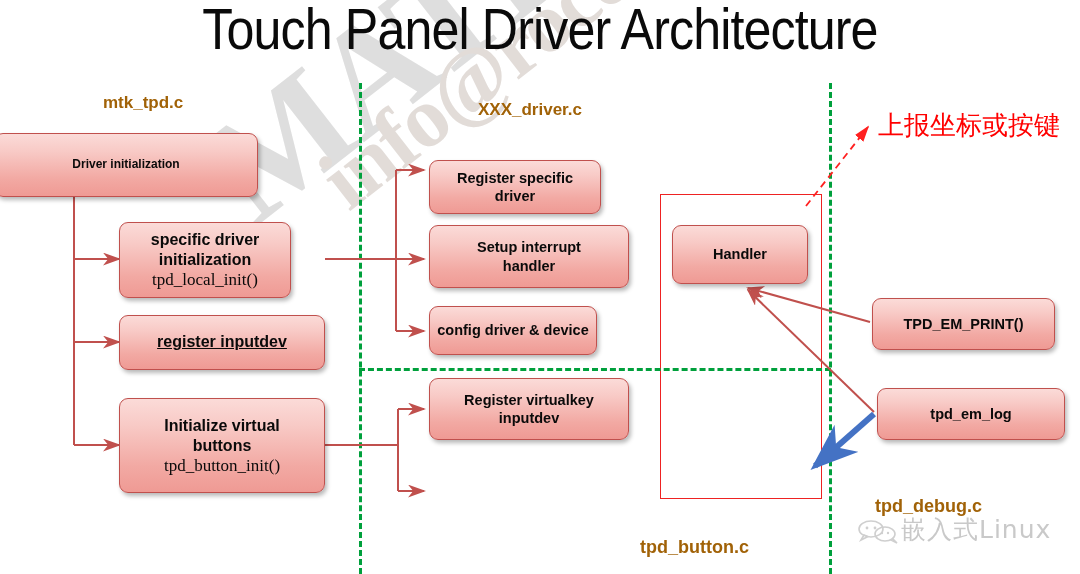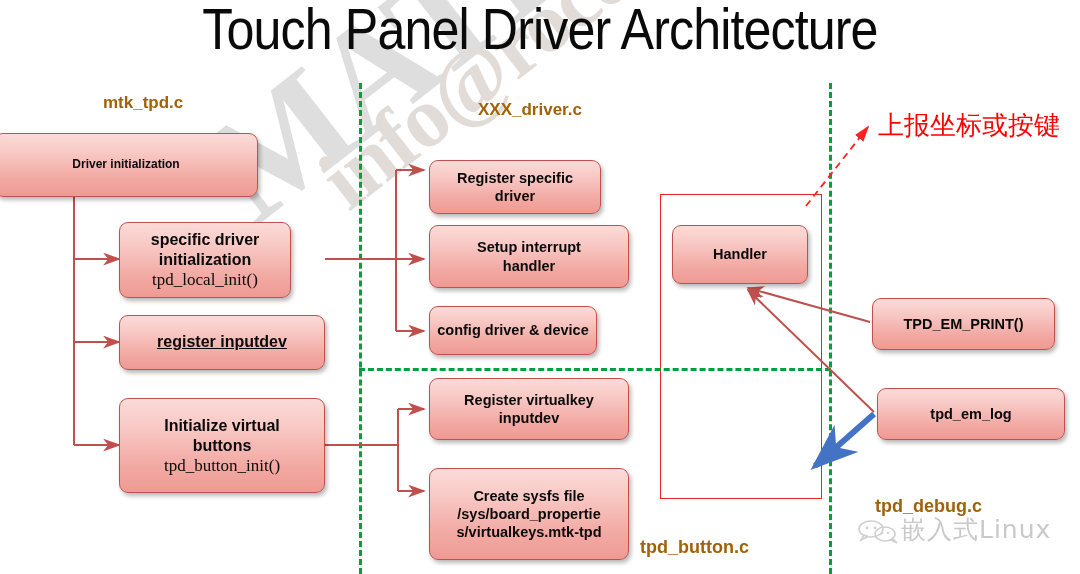--- a/index.html
+++ b/index.html
@@ -262,25 +262,20 @@
 
   <div class="box" style="left:429px;top:306px;width:168px;height:49px;align-items:center;">
     <span class="txt">config driver &amp; device</span>
   </div>
 
   <div class="box" style="left:429px;top:378px;width:200px;height:62px;">
     <span class="txt" style="white-space:pre-line;">Register virtualkey
 inputdev</span>
   </div>
 
-  <div class="box" style="left:429px;top:468px;width:200px;height:92px;">
-    <span class="txt" style="white-space:pre-line;">Create sysfs file
-/sys/board_propertie
-s/virtualkeys.mtk-tpd</span>
-  </div>
 
   <div class="box" style="left:672px;top:225px;width:136px;height:59px;">
     <span class="txt">Handler</span>
   </div>
 
 
   <div class="box" style="left:872px;top:298px;width:183px;height:52px;">
     <span class="txt">TPD_EM_PRINT()</span>
   </div>
 

